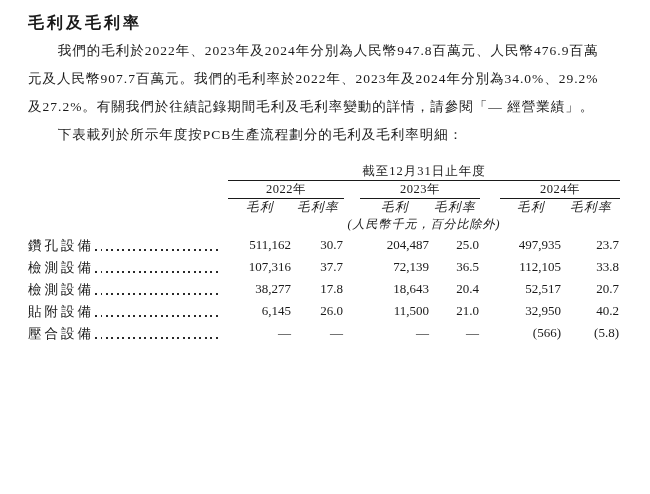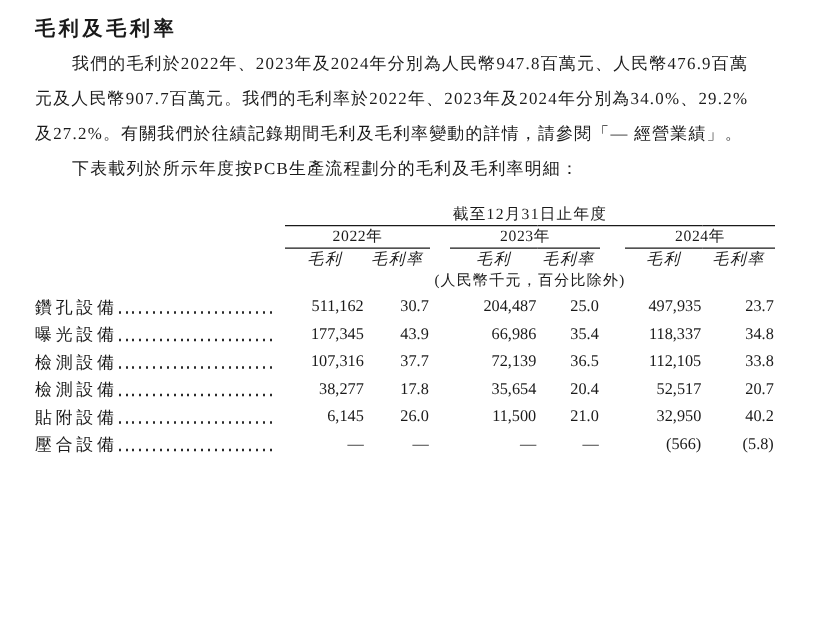--- a/index.html
+++ b/index.html
@@ -61,20 +61,21 @@
   }
   .sub-head {
     text-align: center;
     font-style: italic;
     font-size: 12.5px;
     letter-spacing: 1.5px;
     padding-top: 7px;
   }
   .unit-note {
     text-align: center;
+    font-style: italic;
     font-size: 12px;
     letter-spacing: 1px;
     padding: 1px 0 4px 0;
   }
 
   .gp-table tbody tr { height: 22px; }
   .rowlabel { text-align: left; }
   .labelwrap { display: flex; align-items: flex-end; }
   .lab { letter-spacing: 3px; font-size: 13.5px; white-space: nowrap; font-family: Liberation Mono, monospace; }
   .leader {
@@ -173,36 +174,20 @@
           <td></td>
           <td class="num"><span class="val">204,487</span></td>
           <td class="num"><span class="val">25.0</span></td>
           <td></td>
           <td class="num"><span class="val">497,935</span></td>
           <td class="num"><span class="val">23.7</span></td>
         </tr>
         <tr>
           <th class="rowlabel">
             <div class="labelwrap">
-              <span class="lab">曝光設備</span>
-              <span class="leader"></span>
-            </div>
-          </th>
-          <td class="num"><span class="val">177,345</span></td>
-          <td class="num"><span class="val">43.9</span></td>
-          <td></td>
-          <td class="num"><span class="val">66,986</span></td>
-          <td class="num"><span class="val">35.4</span></td>
-          <td></td>
-          <td class="num"><span class="val">118,337</span></td>
-          <td class="num"><span class="val">34.8</span></td>
-        </tr>
-        <tr>
-          <th class="rowlabel">
-            <div class="labelwrap">
               <span class="lab">檢測設備</span>
               <span class="leader"></span>
             </div>
           </th>
           <td class="num"><span class="val">107,316</span></td>
           <td class="num"><span class="val">37.7</span></td>
           <td></td>
           <td class="num"><span class="val">72,139</span></td>
           <td class="num"><span class="val">36.5</span></td>
           <td></td>
@@ -212,21 +197,21 @@
         <tr>
           <th class="rowlabel">
             <div class="labelwrap">
               <span class="lab">檢測設備</span>
               <span class="leader"></span>
             </div>
           </th>
           <td class="num"><span class="val">38,277</span></td>
           <td class="num"><span class="val">17.8</span></td>
           <td></td>
-          <td class="num"><span class="val">35,654</span></td>
+          <td class="num"><span class="val">18,643</span></td>
           <td class="num"><span class="val">20.4</span></td>
           <td></td>
           <td class="num"><span class="val">52,517</span></td>
           <td class="num"><span class="val">20.7</span></td>
         </tr>
         <tr>
           <th class="rowlabel">
             <div class="labelwrap">
               <span class="lab">貼附設備</span>
               <span class="leader"></span>

